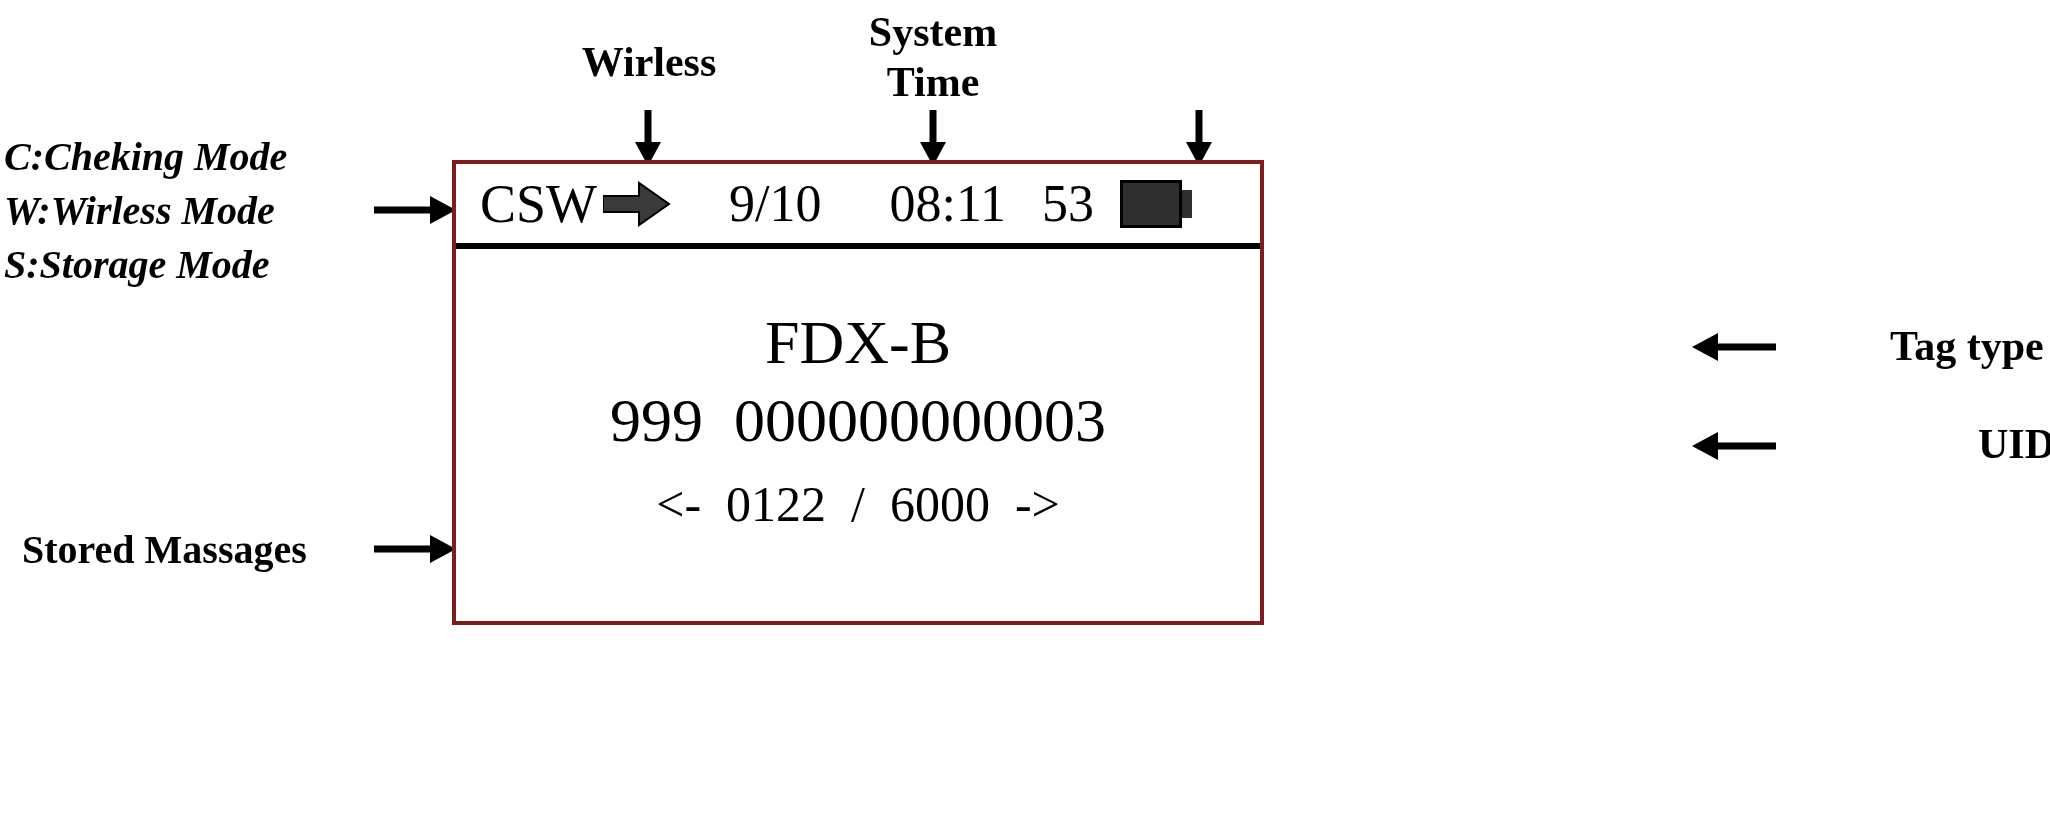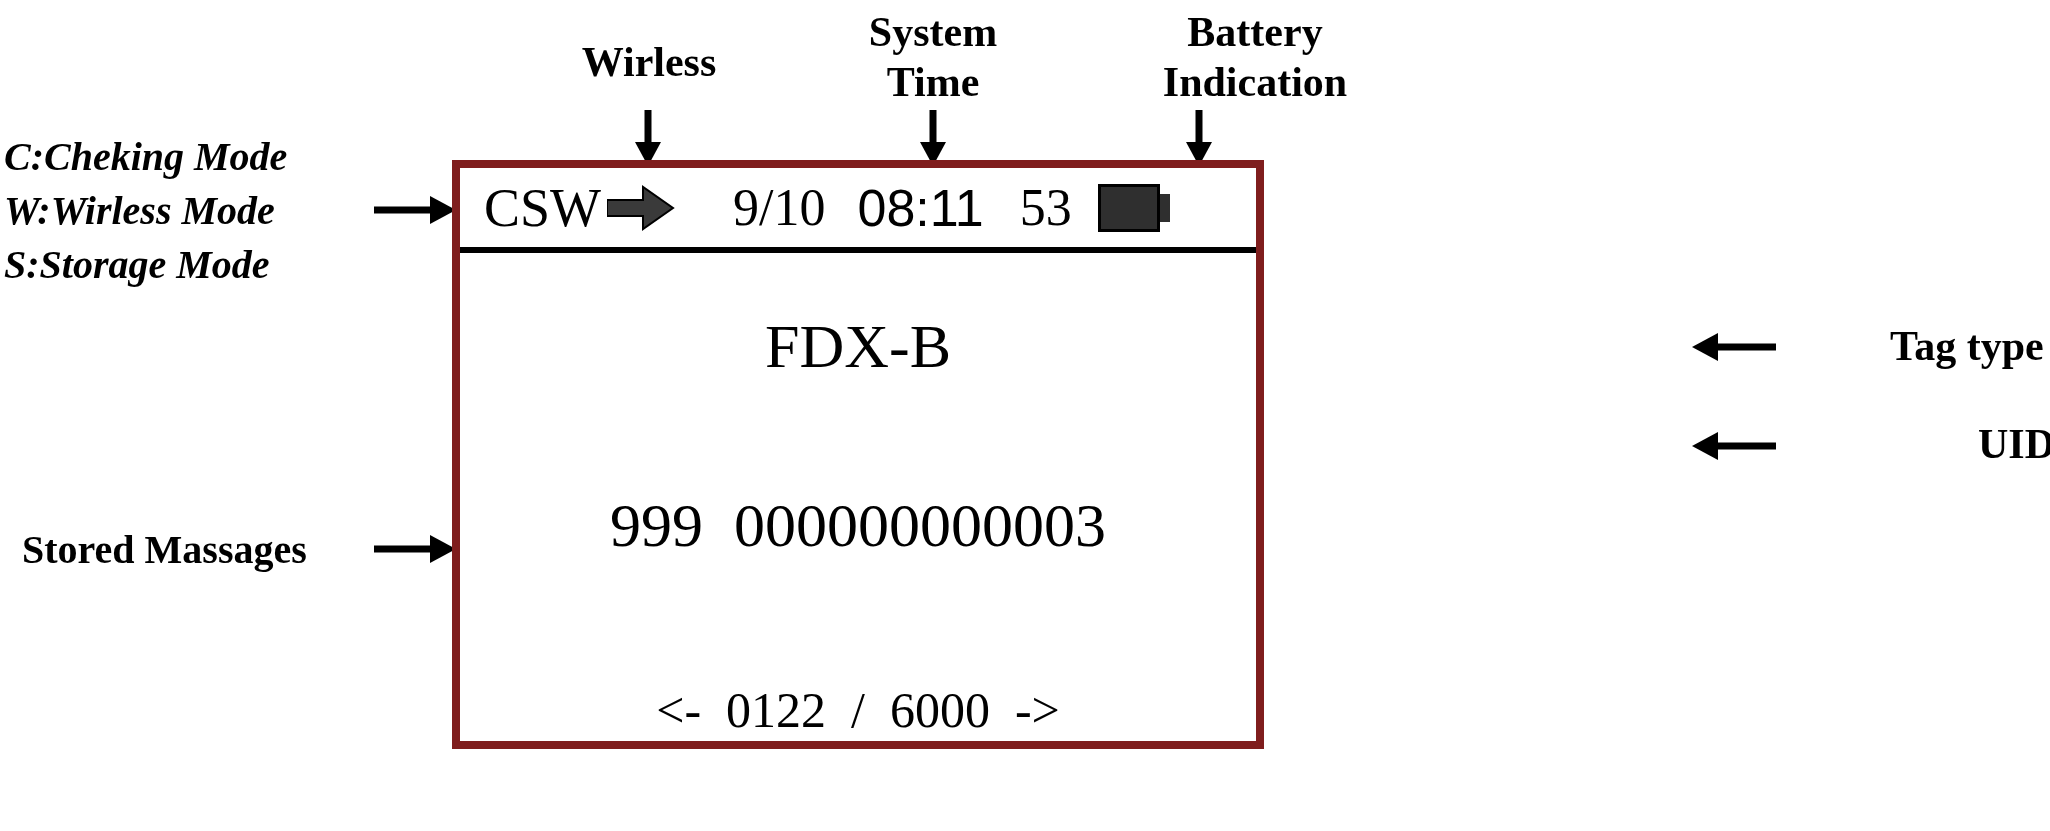--- a/index.html
+++ b/index.html
@@ -90,23 +90,23 @@
   
   .arrow { position: absolute; }
   .arrow svg { display: block; }
 
   
   #lcd {
     position: absolute;
     left: 452px;
     top: 160px;
     width: 812px;
-    height: 589px;
+    height: 465px;
     background: #ffffff;
-    border: 8px solid #7f1d1d;
+    border: 4px solid #7f1d1d;
     box-sizing: border-box;
   }
   #status-bar {
     position: relative;
     height: 85px;
     border-bottom: 6px solid #000000;
     display: flex;
     align-items: center;
     box-sizing: border-box;
   }
@@ -123,22 +123,22 @@
     display: inline-block;
   }
   .status-date {
     font-size: 52px;
     font-family: Liberation Serif, serif;
     margin-left: 58px;
     line-height: 1;
   }
   .status-time {
     font-size: 52px;
-    font-family: Liberation Sans, sans-serif;
-    margin-left: 32px;
+    font-family: Liberation Serif, serif;
+    margin-left: 68px;
     line-height: 1;
   }
   .status-batt-pct {
     font-size: 52px;
     font-family: "Liberation Serif", "DejaVu Serif", serif;
     margin-left: 36px;
     line-height: 1;
   }
   .battery-icon {
     position: relative;
@@ -165,21 +165,21 @@
     height: 28px;
     background: #2f2f2f;
   }
 
   #lcd-body {
     height: calc(100% - 91px);
     position: relative;
     display: flex;
     flex-direction: column;
     align-items: center;
-    justify-content: space-between;
+    justify-content: flex-start;
   }
   .tag-type {
     font-size: 62px;
     font-family: "Liberation Serif", "DejaVu Serif", serif;
     margin-top: 62px;
     line-height: 1;
   }
   .uid {
     font-size: 62px;
     font-family: "Liberation Serif", "DejaVu Serif", serif;
@@ -223,22 +223,20 @@
   <div class="arrow" style="left:372px; top:525px;">
     <svg width="84" height="48" viewBox="0 0 84 48">
       <line x1="2" y1="24" x2="62" y2="24" stroke="#000" stroke-width="7"></line>
       <polygon points="58,10 84,24 58,38" fill="#000"></polygon>
     </svg>
   </div>
 
   <div class="callout callout-center lbl-wirless">Wirless</div>
   <div class="callout callout-center lbl-systemtime">System
 Time</div>
-  <div class="callout callout-center lbl-battery">Battery
-Indication</div>
 
   <div class="arrow" style="left:628px; top:110px;">
     <svg width="40" height="56" viewBox="0 0 40 56">
       <line x1="20" y1="0" x2="20" y2="36" stroke="#000" stroke-width="7"></line>
       <polygon points="7,32 20,56 33,32" fill="#000"></polygon>
     </svg>
   </div>
   <div class="arrow" style="left:913px; top:110px;">
     <svg width="40" height="56" viewBox="0 0 40 56">
       <line x1="20" y1="0" x2="20" y2="36" stroke="#000" stroke-width="7"></line>

